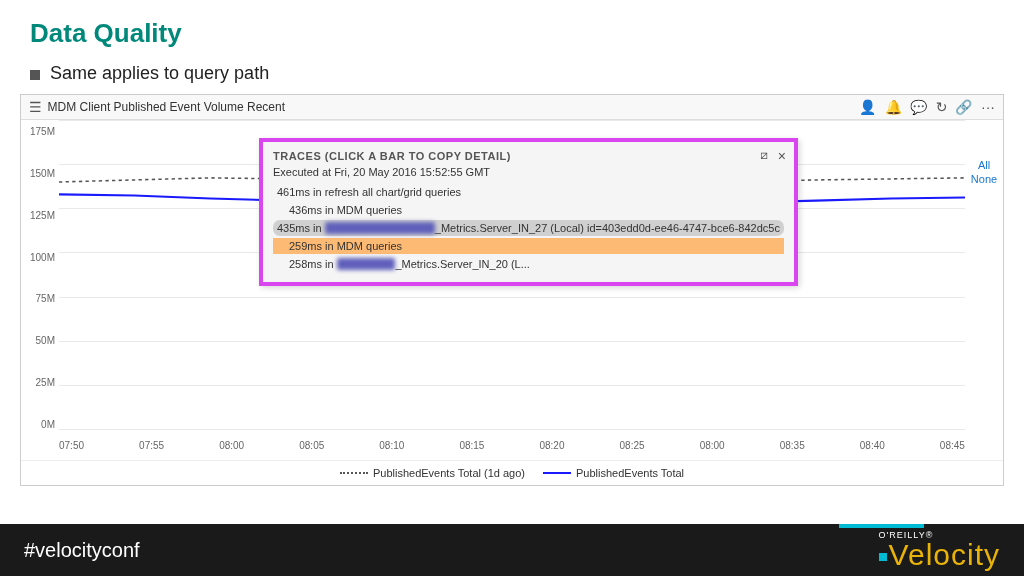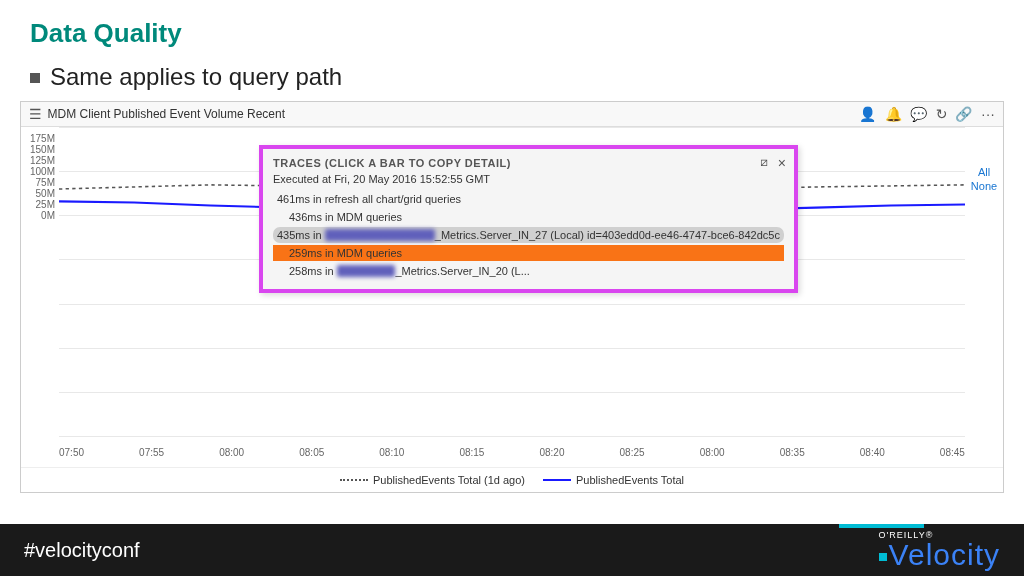--- a/index.html
+++ b/index.html
@@ -9,21 +9,21 @@
     .page-title {
       padding: 18px 30px 10px 30px;
       font-size: 26px;
       font-weight: 700;
       color: #00897b;
     }
 
     
     .bullet-section {
       padding: 4px 46px 10px 30px;
-      font-size: 24px;
+      font-size: 18px;
       color: #222;
       display: flex;
       align-items: center;
       gap: 10px;
     }
     .bullet-square {
       width: 10px; height: 10px;
       background: #555;
       flex-shrink: 0;
       margin-top: 2px;
@@ -66,20 +66,21 @@
       display: flex;
       position: relative;
       height: 340px;
     }
 
     
     .y-axis {
       width: 38px;
       display: flex;
       flex-direction: column;
+      justify-content: space-between;
       padding: 6px 4px 30px 4px;
       font-size: 10px;
       color: #666;
       text-align: right;
     }
 
     
     .chart-area {
       flex: 1;
       position: relative;
@@ -195,21 +196,21 @@
       color: #333;
     }
     .tooltip-row.highlight {
       background: #d0d0d0;
       border-radius: 7px;
     }
     .tooltip-row.sub {
       padding-left: 16px;
     }
     .tooltip-row.sub2 {
-      background: #f97316;
+      background: #fdba74;
       padding-left: 16px;
     }
     .blurred {
       display: inline-block;
       background: #6060bb;
       color: #6060bb;
       border-radius: 2px;
       filter: blur(2px);
       user-select: none;
     }
@@ -248,21 +249,21 @@
       display: flex;
       flex-direction: column;
       align-items: flex-start;
     }
     .oreilly-text {
       color: #fff;
       font-size: 9px;
       letter-spacing: 1px;
     }
     .velocity-text {
-      color: #3b82f6;
+      color: #eab308;
       font-size: 30px;
       font-weight: 300;
       letter-spacing: 1px;
       line-height: 1;
     }
     .velocity-accent {
       display: inline-block;
       width: 8px; height: 8px;
       background: #00bcd4;
       margin-right: 2px;

